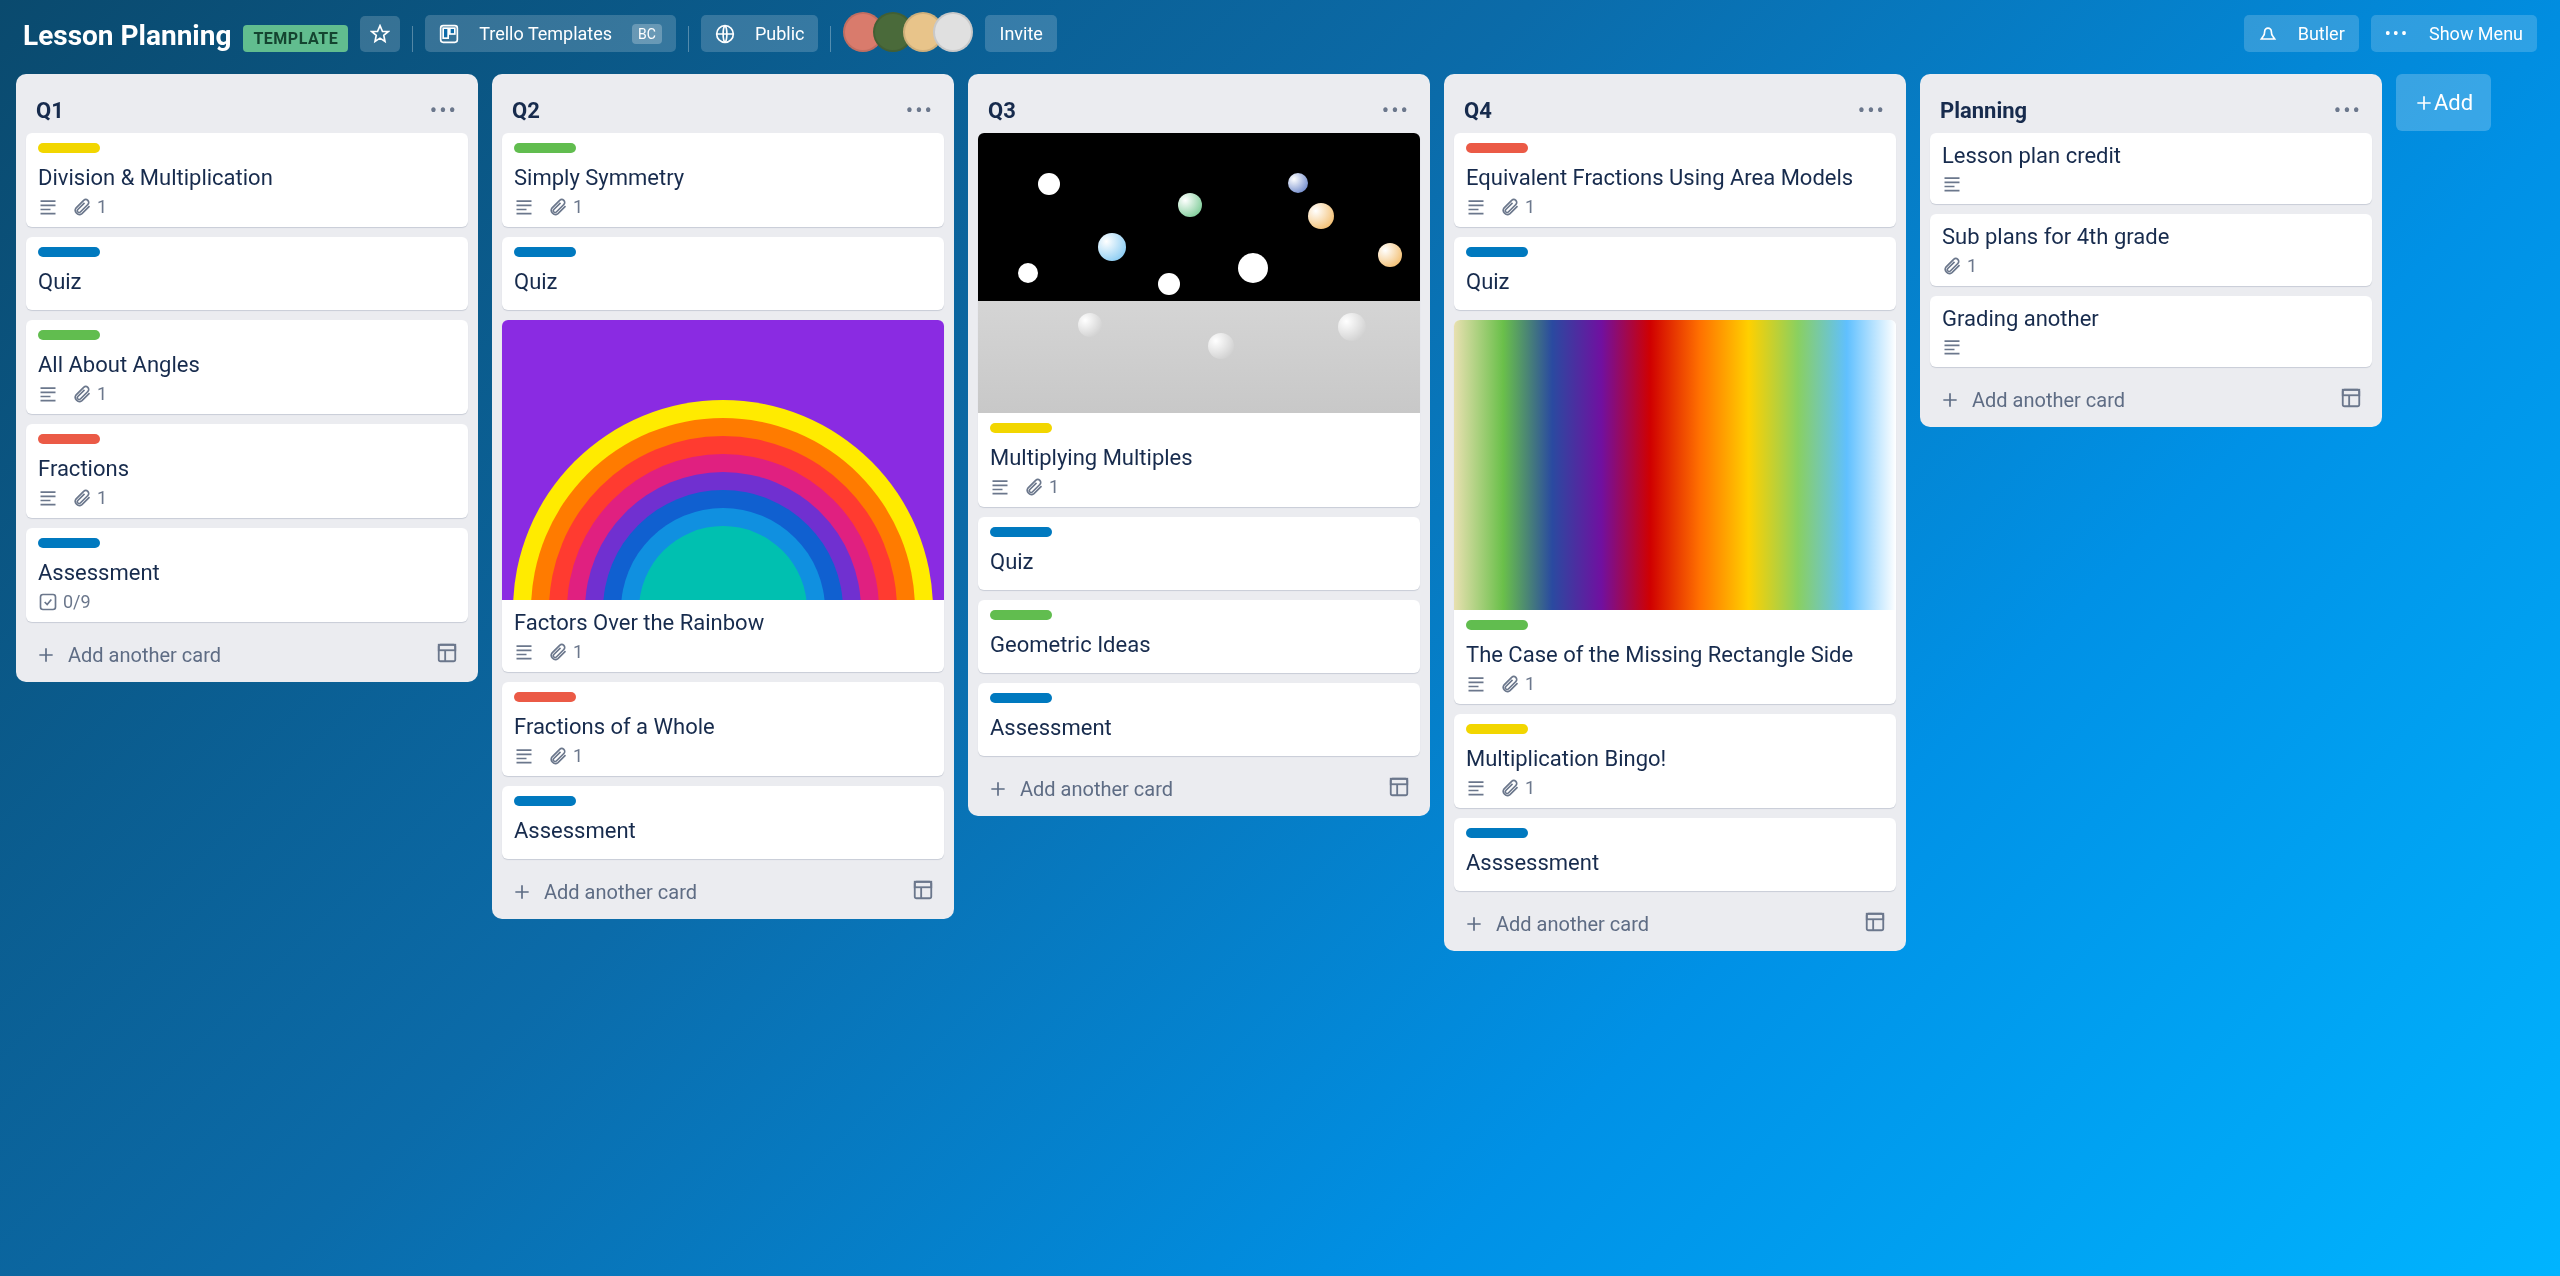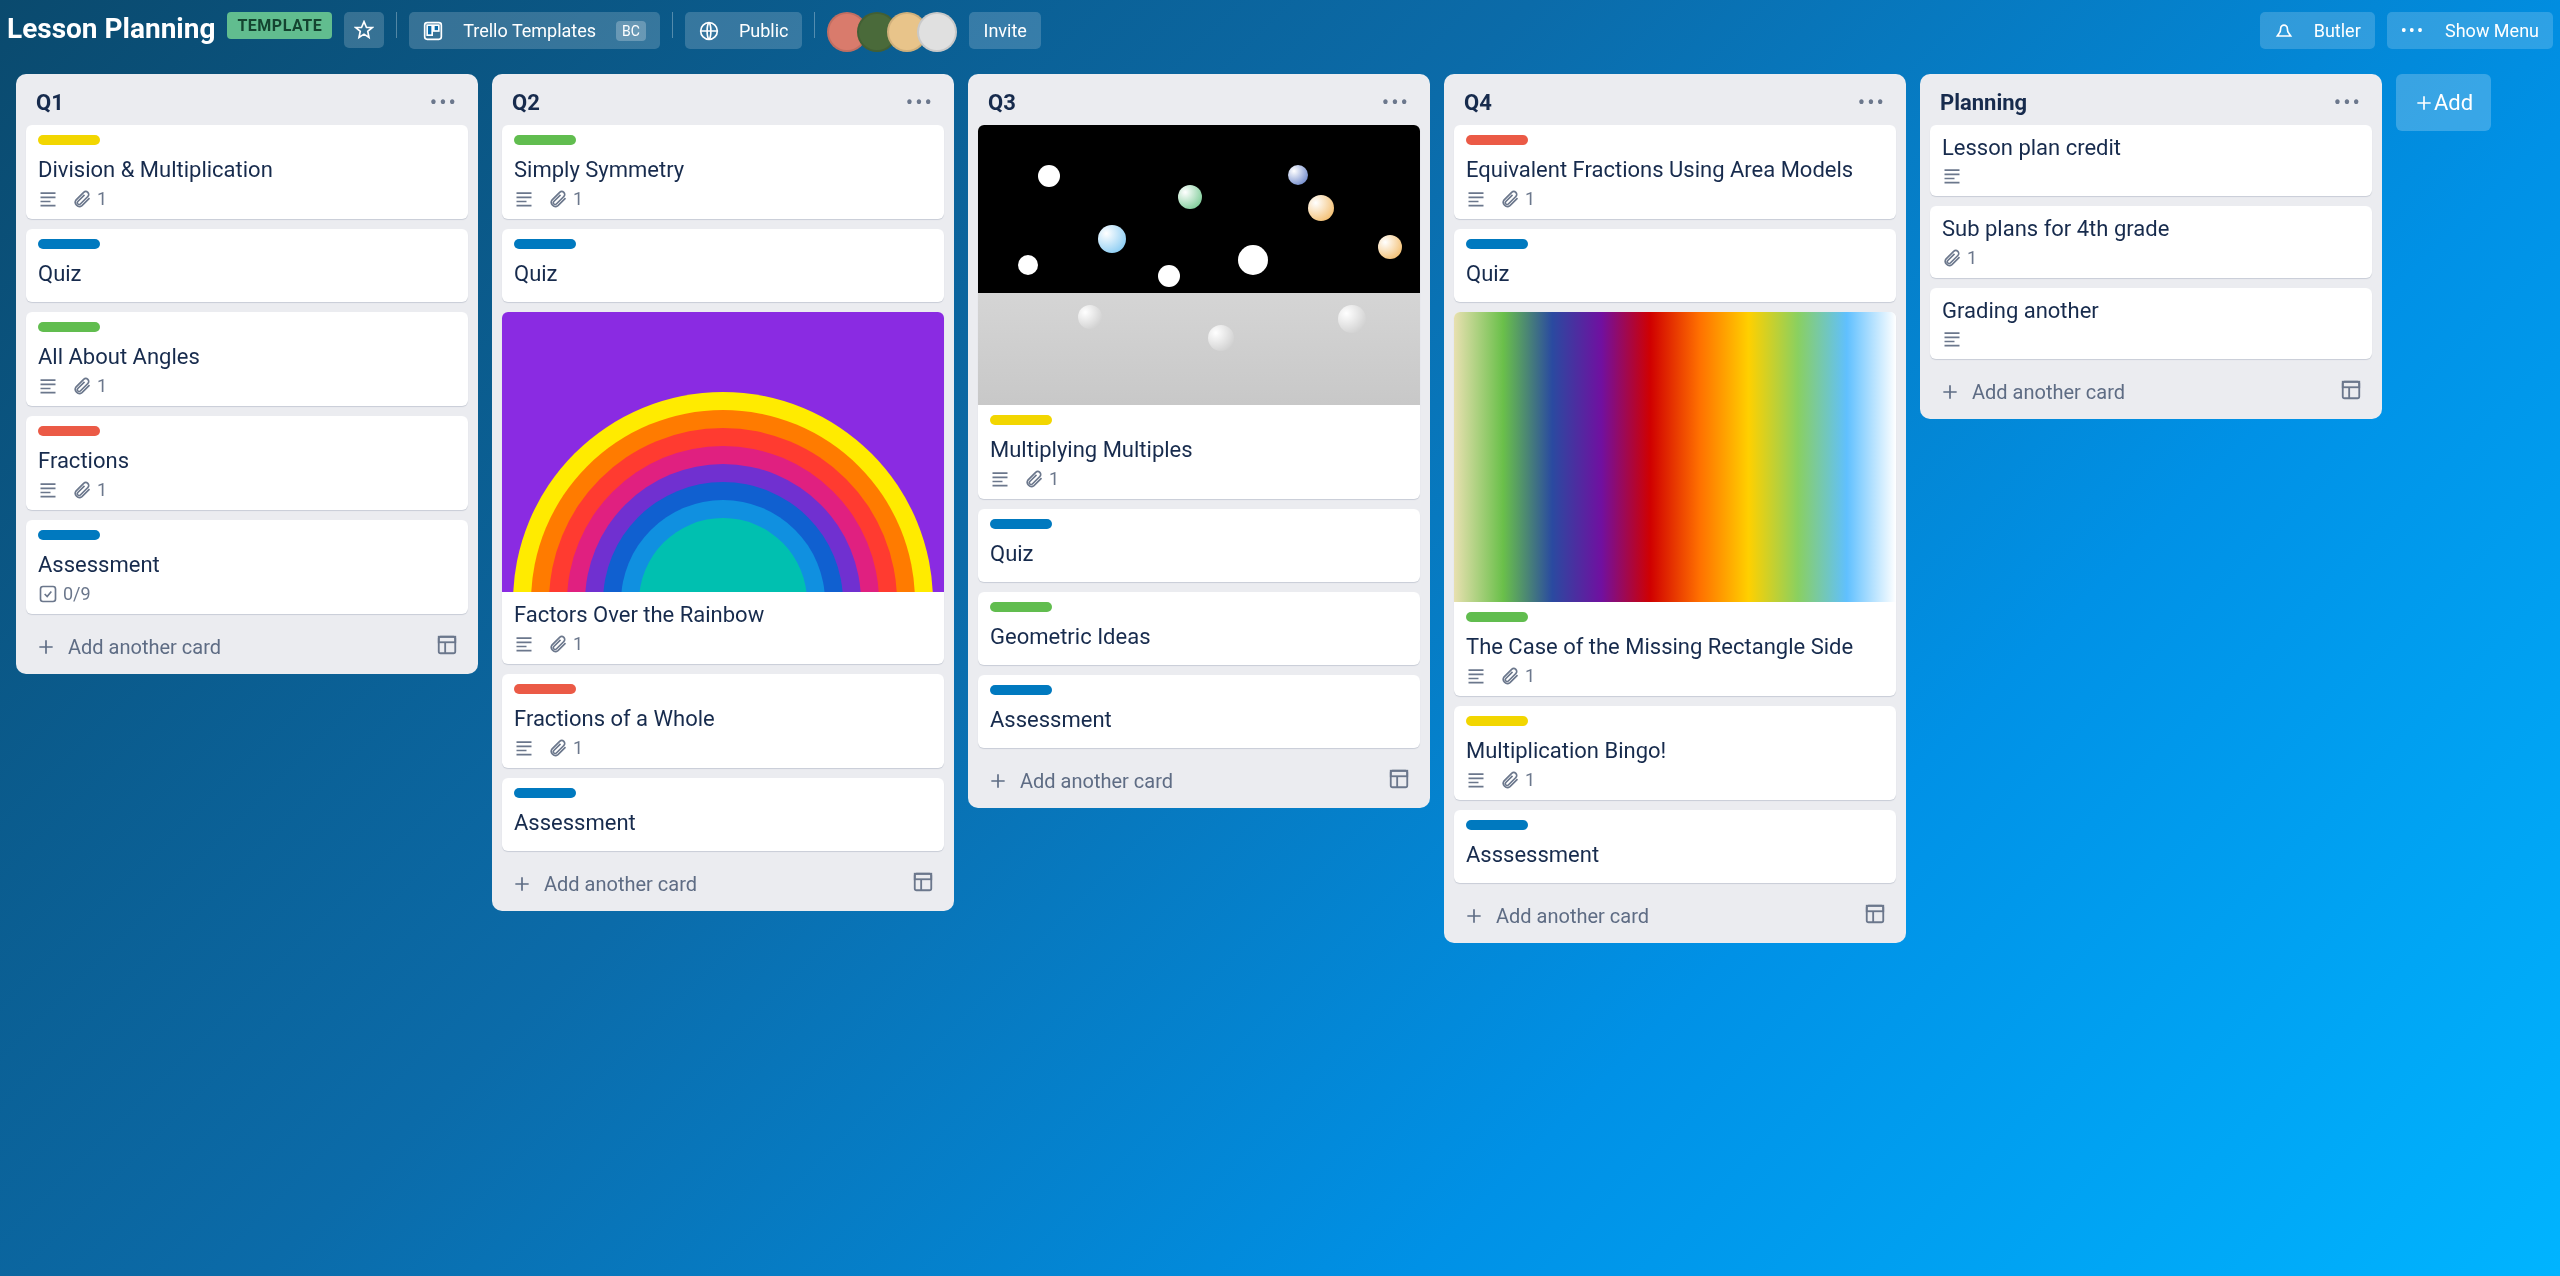--- a/index.html
+++ b/index.html
@@ -6,22 +6,22 @@
 body {
   background: linear-gradient(135deg, #0a4a6e 0%, #0b6ba9 40%, #0091e6 70%, #00b4ff 100%);
   min-height: 1276px;
   width: 2560px;
   overflow: hidden;
 }
 
 
 .header {
   display: flex;
-  align-items: flex-start;
-  padding: 12px 7px;
+  align-items: flex-end;
+  padding: 12px 23px;
   gap: 12px;
 }
 .board-title {
   color: #fff;
   font-size: 28px;
   font-weight: 700;
 }
 .template-badge {
   background: #61bd8f;
   color: #144430;
@@ -70,20 +70,21 @@
   border-radius: 10px;
   width: 462px;
   flex-shrink: 0;
   padding: 10px;
 }
 .list-header {
   display: flex;
   align-items: flex-end;
   justify-content: space-between;
   padding: 6px 10px 10px 10px;
+  margin-top: 8px;
 }
 .list-title { font-size: 22px; font-weight: 700; color: #172b4d; }
 .list-menu { color: #6b778c; font-size: 22px; cursor: pointer; letter-spacing: 2px; }
 
 .card {
   background: #fff;
   border-radius: 6px;
   box-shadow: 0 1px 1px rgba(9,30,66,0.15);
   margin-bottom: 10px;
   overflow: hidden;

